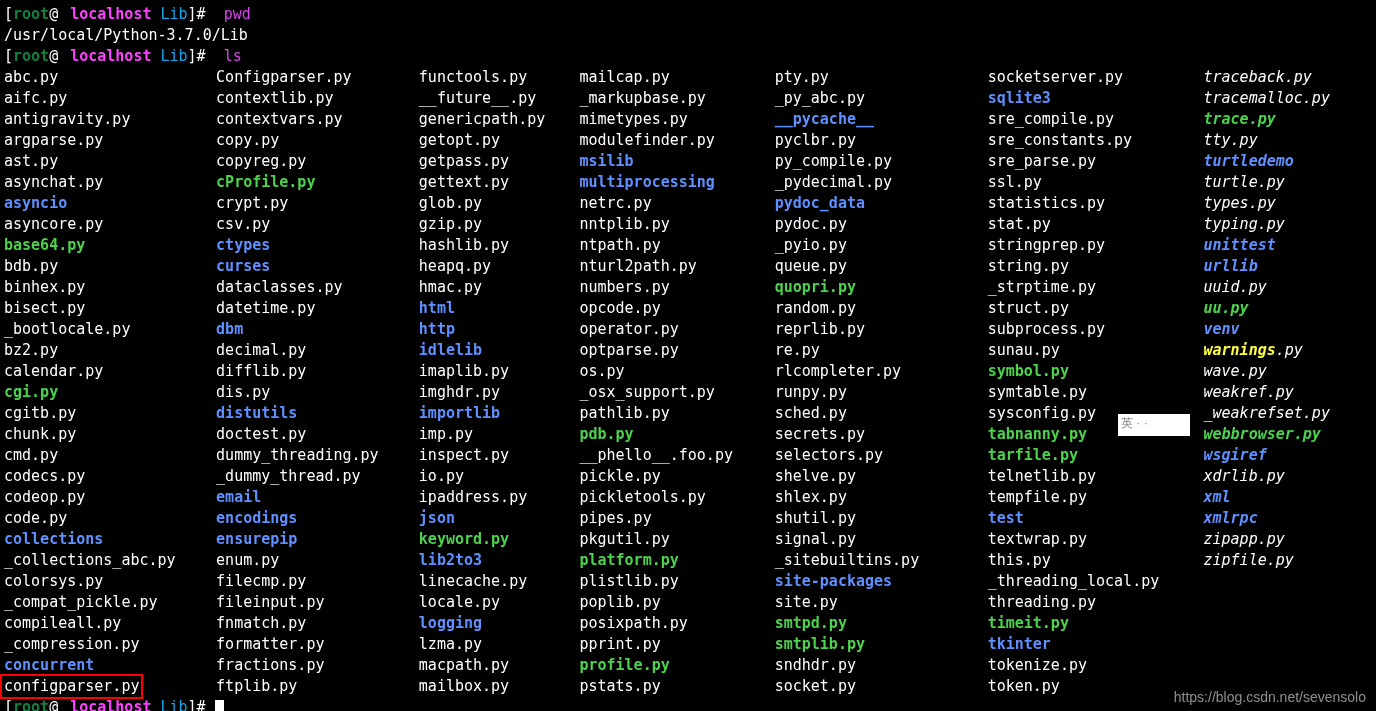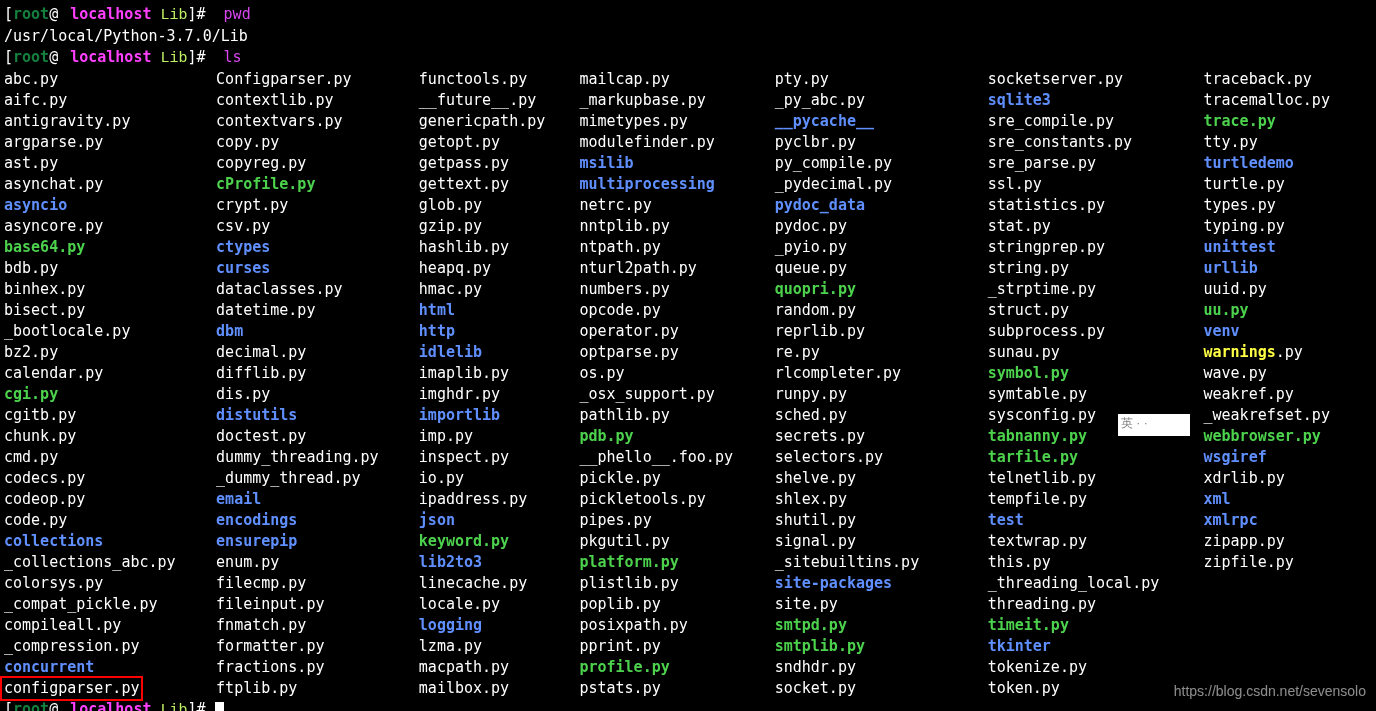--- a/index.html
+++ b/index.html
@@ -12,49 +12,49 @@
     width: 1376px;
     height: 711px;
     box-sizing: border-box;
     overflow: hidden;
   }
   .line { white-space: pre; line-height: 1.4; }
   .bracket { color: #ffffff; }
   .user { color: #15803d; font-weight: bold; }
   .at { color: #ffffff; }
   .host { color: #ff40ff; font-weight: bold; padding-left: 12px; }
-  .path { color: #bef264; font-family: Liberation Mono, monospace; }
+  .path { color: #0ea5e9; }
   .cmd { color: #d946ef; margin-left: 9px; }
   .output { color: #ffffff; }
   .col-row { display: flex; gap: 8px; }
   .col {
     white-space: pre;
     line-height: 1.4;
   }
   .c0 { width: 218px; }
   .c1 { width: 208px; }
   .c2 { width: 163px; }
   .c3 { width: 200px; }
   .c4 { width: 189px; }
   .c5 { width: 222px; margin-left: 28px; }
-  .c6 { width: 180px; }
+  .c6 { width: 180px; font-style: italic; }
   .white { color: #ffffff; }
   .blue { color: #6090ff; font-weight: bold; }
   .green { color: #4cd24c; font-weight: bold; }
   .yellow { color: #ffff44; font-weight: bold; }
   .highlight-box {
     border: 2px solid #ff0000;
     display: inline-block;
     padding: 0px 2px;
     margin: -2px -4px;
   }
   .watermark {
     position: absolute;
     right: 10px;
-    bottom: 12px;
+    bottom: 6px;
     color: rgba(255,255,255,0.55);
     font-family: Arial, sans-serif;
     font-size: 14px;
   }
   .ime-widget {
     position: absolute;
     top: 414px;
     left: 1118px;
     width: 66px;
     height: 20px;

